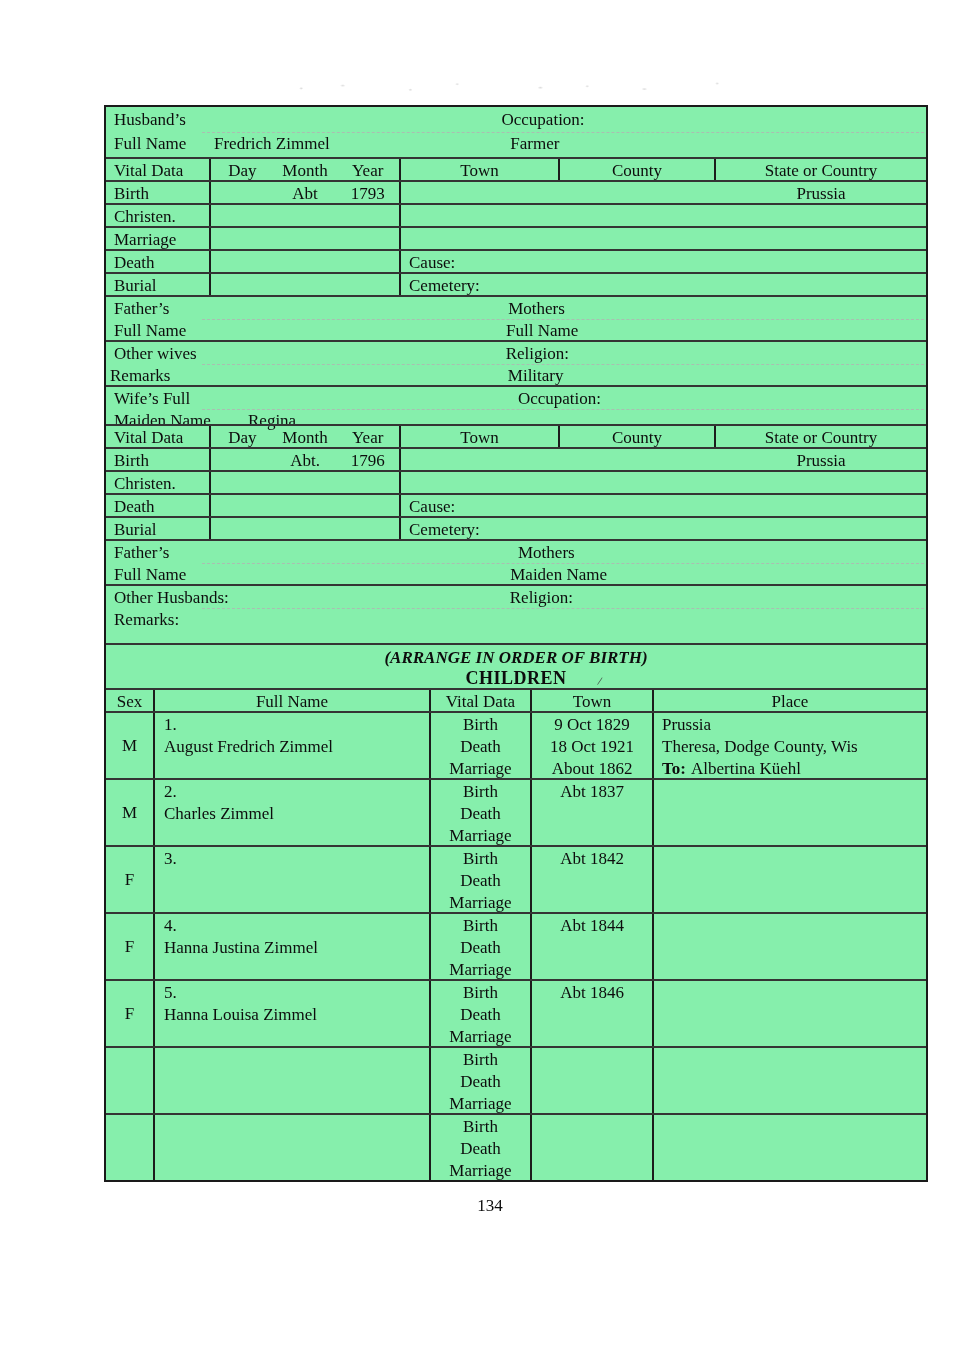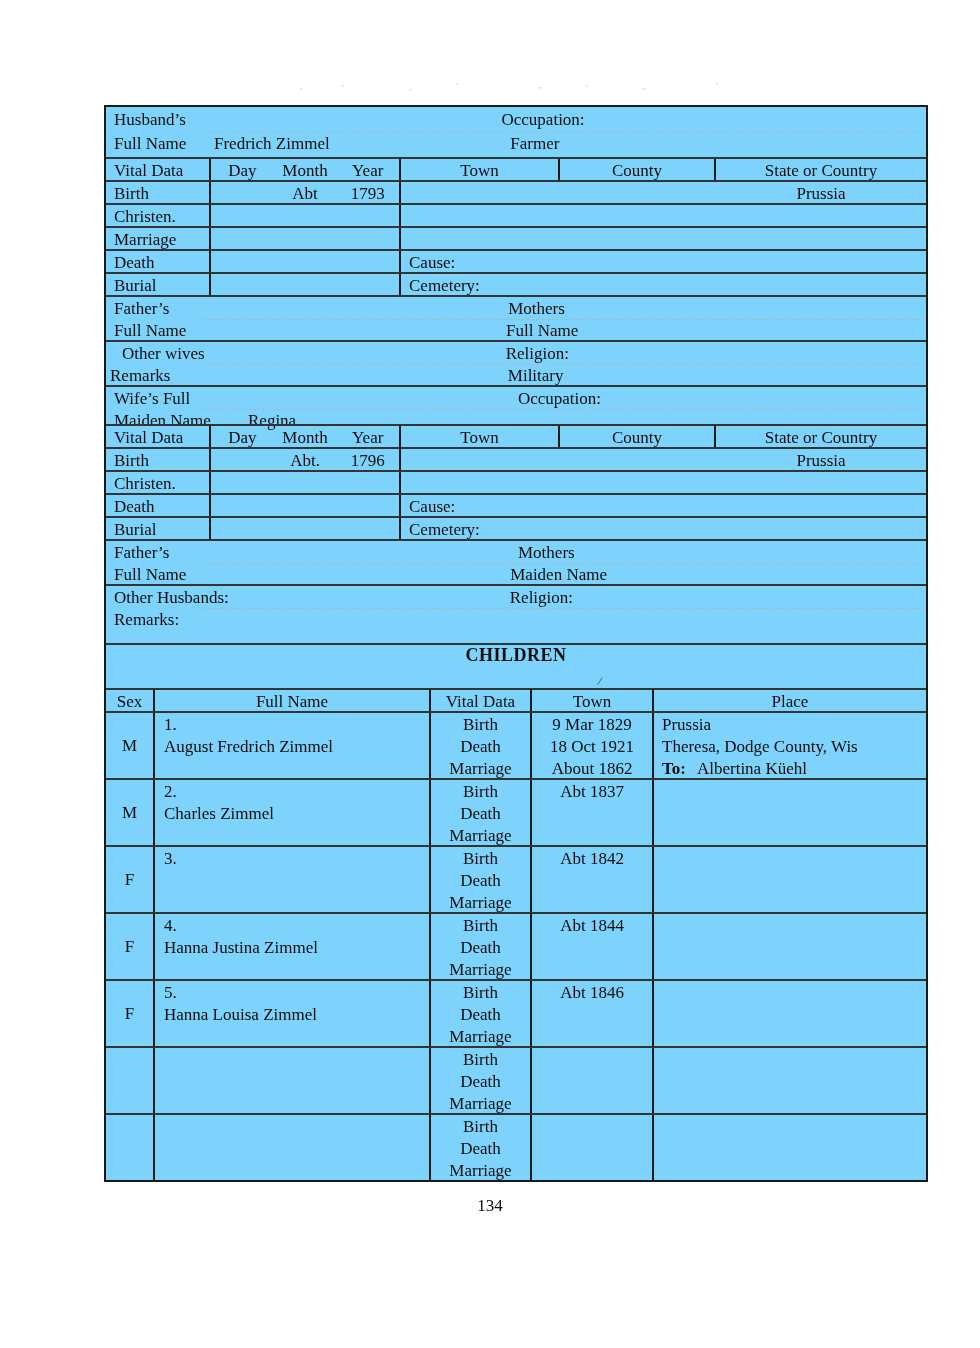--- a/index.html
+++ b/index.html
@@ -9,21 +9,21 @@
     background:
       radial-gradient(3px 2px at 6% 60%, #777, transparent 70%),
       radial-gradient(4px 2px at 14% 40%, #888, transparent 70%),
       radial-gradient(3px 2px at 27% 70%, #777, transparent 70%),
       radial-gradient(3px 2px at 36% 30%, #888, transparent 70%),
       radial-gradient(4px 2px at 52% 55%, #777, transparent 70%),
       radial-gradient(3px 2px at 61% 45%, #888, transparent 70%),
       radial-gradient(4px 2px at 72% 65%, #777, transparent 70%),
       radial-gradient(3px 2px at 86% 25%, #888, transparent 70%);}
   .sheet{position:absolute;left:104px;top:105px;width:820px;border:2px solid #1a1a1a;
-         box-sizing:content-box;background:#7dd3fc;}
+         box-sizing:content-box;background:#86efac;}
   .row{position:relative;border-top:2px solid #343434;box-sizing:border-box;font-size:17px;}
   .row:first-child{border-top:none;}
   .abs{position:absolute;white-space:nowrap;line-height:20px;}
   .c{transform:translateX(-50%);}
   .mid{position:absolute;left:96px;right:2px;border-top:1px dashed #b3b3b3;opacity:.8;}
   .g{display:grid;height:100%;}
   .gh{grid-template-columns:103px 190px 159px 156px 1fr;}
   .gv{grid-template-columns:103px 190px 1fr;}
   .gc{grid-template-columns:47px 276px 101px 122px 1fr;}
   .cell{box-sizing:border-box;overflow:hidden;}
@@ -35,21 +35,21 @@
   .mrg3{display:grid;grid-template-columns:159px 156px 1fr;}
   .crow{height:67px;}
   .tl{padding-top:1px;}
   .tl div{height:22px;line-height:22px;}
   .namec div{padding-left:9px;}
   .plcc div{padding-left:8px;}
   .cen3 div{text-align:center;}
   .sexc{display:flex;align-items:center;justify-content:center;}
   .arr1{font-weight:bold;font-style:italic;}
   .arr2{font-weight:bold;font-size:18px;letter-spacing:.5px;}
-  .toP{font-weight:bold;margin-right:11px;}
+  .toP{font-weight:bold;margin-right:5px;}
   .toP:empty{margin:0;}
   .stray{position:absolute;left:60%;top:29px;font-size:12px;color:#444;transform:rotate(15deg);}
   .pageno{position:absolute;left:0;top:1196px;width:980px;text-align:center;font-size:17px;}
 </style>
 </head>
 <body>
 
 <div class="smudge"></div>
 
 <div class="sheet">
@@ -127,21 +127,21 @@
 
   <div class="row" style="height:45px">
     <span class="abs" style="left:8px;top:2px">Father’s</span>
     <span class="abs" style="left:8px;top:24px">Full Name</span>
     <span class="abs c" style="left:52.5%;top:2px">Mothers</span>
     <span class="abs c" style="left:53.2%;top:24px">Full Name</span>
     <i class="mid" style="top:22px"></i>
   </div>
 
   <div class="row" style="height:45px">
-    <span class="abs" style="left:16px;top:2px">Other wives</span>
+    <span class="abs" style="left:8px;top:2px">Other wives</span>
     <span class="abs" style="left:4px;top:24px">Remarks</span>
     <span class="abs c" style="left:52.6%;top:2px">Religion:</span>
     <span class="abs c" style="left:52.4%;top:24px">Military</span>
     <i class="mid" style="top:22px"></i>
   </div>
 
   <div class="row" style="height:39px">
     <span class="abs" style="left:8px;top:2px">Wife’s Full</span>
     <span class="abs" style="left:8px;top:24px">Maiden Name</span>
     <span class="abs" style="left:142px;top:24px">Regina</span>
@@ -212,20 +212,21 @@
   </div>
 
   <div class="row" style="height:59px">
     <span class="abs" style="left:8px;top:2px">Other Husbands:</span>
     <span class="abs" style="left:8px;top:24px">Remarks:</span>
     <span class="abs c" style="left:53.1%;top:2px">Religion:</span>
     <i class="mid" style="top:22px"></i>
   </div>
 
   <div class="row" style="height:45px;text-align:center">
+    <div class="arr1" style="padding-top:2px;line-height:21px">(ARRANGE IN ORDER OF BIRTH)</div>
     <div class="arr2" style="line-height:21px">CHILDREN</div>
     <span class="stray">/</span>
   </div>
 
   <div class="row" style="height:23px">
     <div class="g gc">
       <div class="cell cen">Sex</div>
       <div class="cell bl cen">Full Name</div>
       <div class="cell bl cen">Vital Data</div>
       <div class="cell bl cen">Town</div>
@@ -239,21 +240,21 @@
       <div class="cell bl tl namec">
         <div>1.</div>
         <div>August Fredrich Zimmel</div>
       </div>
       <div class="cell bl tl cen3">
         <div>Birth</div>
         <div>Death</div>
         <div>Marriage</div>
       </div>
       <div class="cell bl tl cen3">
-        <div>9 Mar 1829</div>
+        <div>9 Oct 1829</div>
         <div>18 Oct 1921</div>
         <div>About 1862</div>
       </div>
       <div class="cell bl tl plcc">
         <div>Prussia</div>
         <div>Theresa, Dodge County, Wis</div>
         <div><b class="toP">To:</b><span>Albertina Küehl</span></div>
       </div>
     </div>
   </div>

